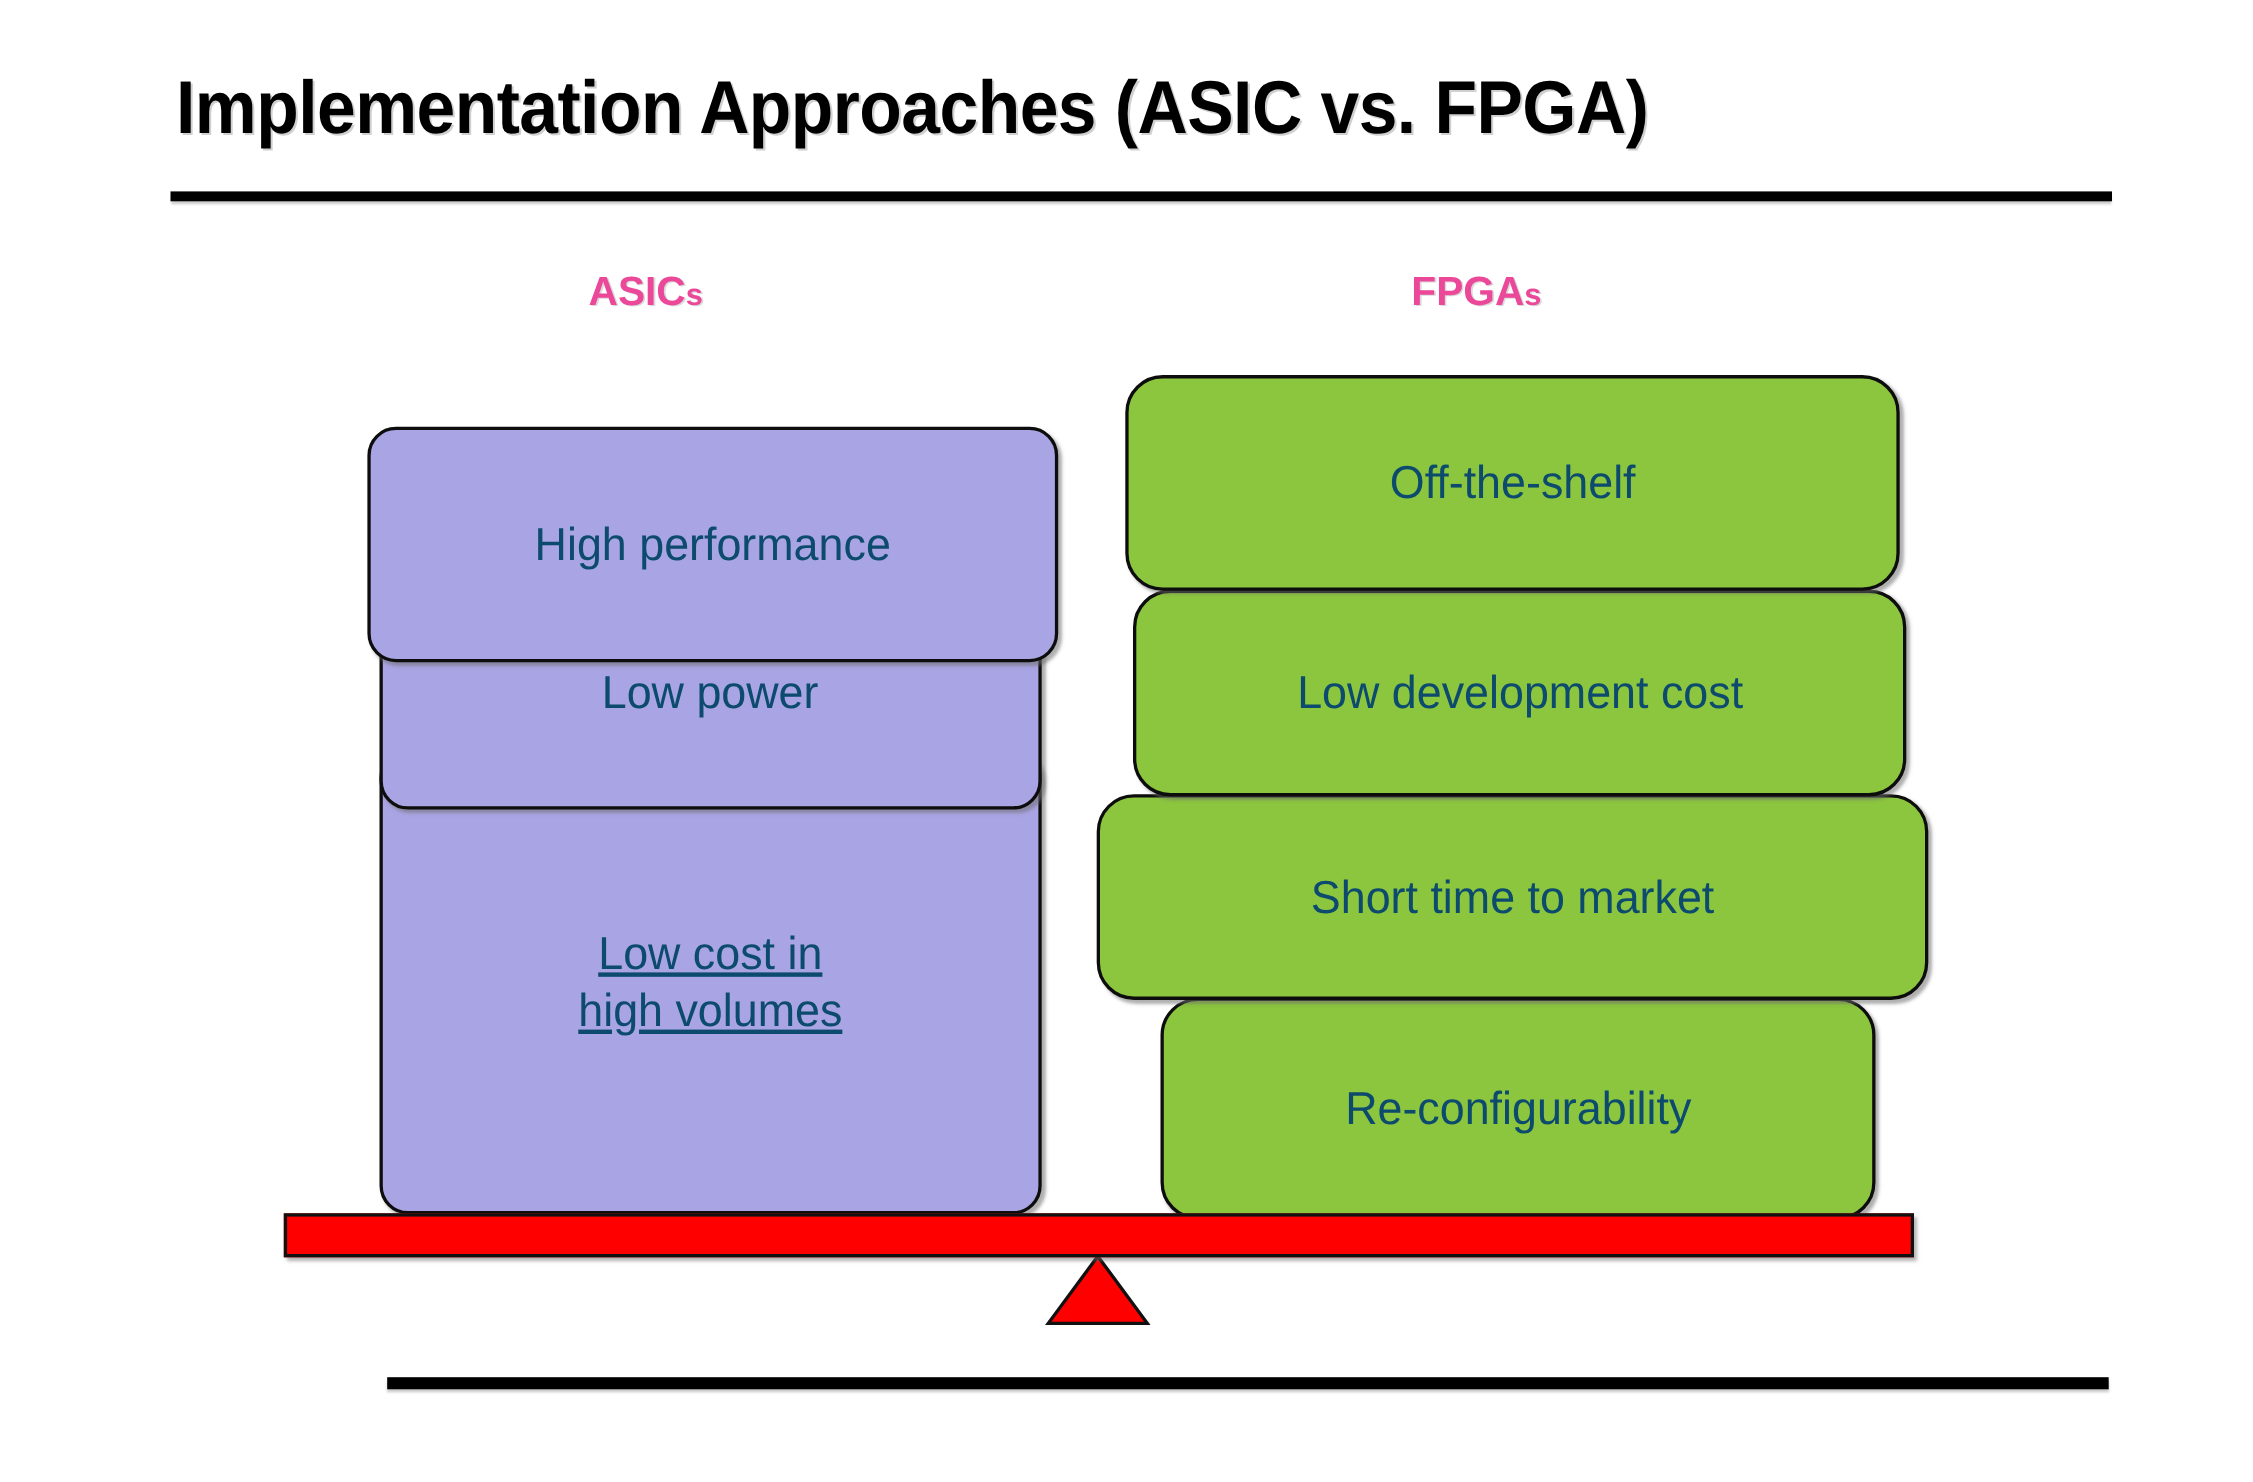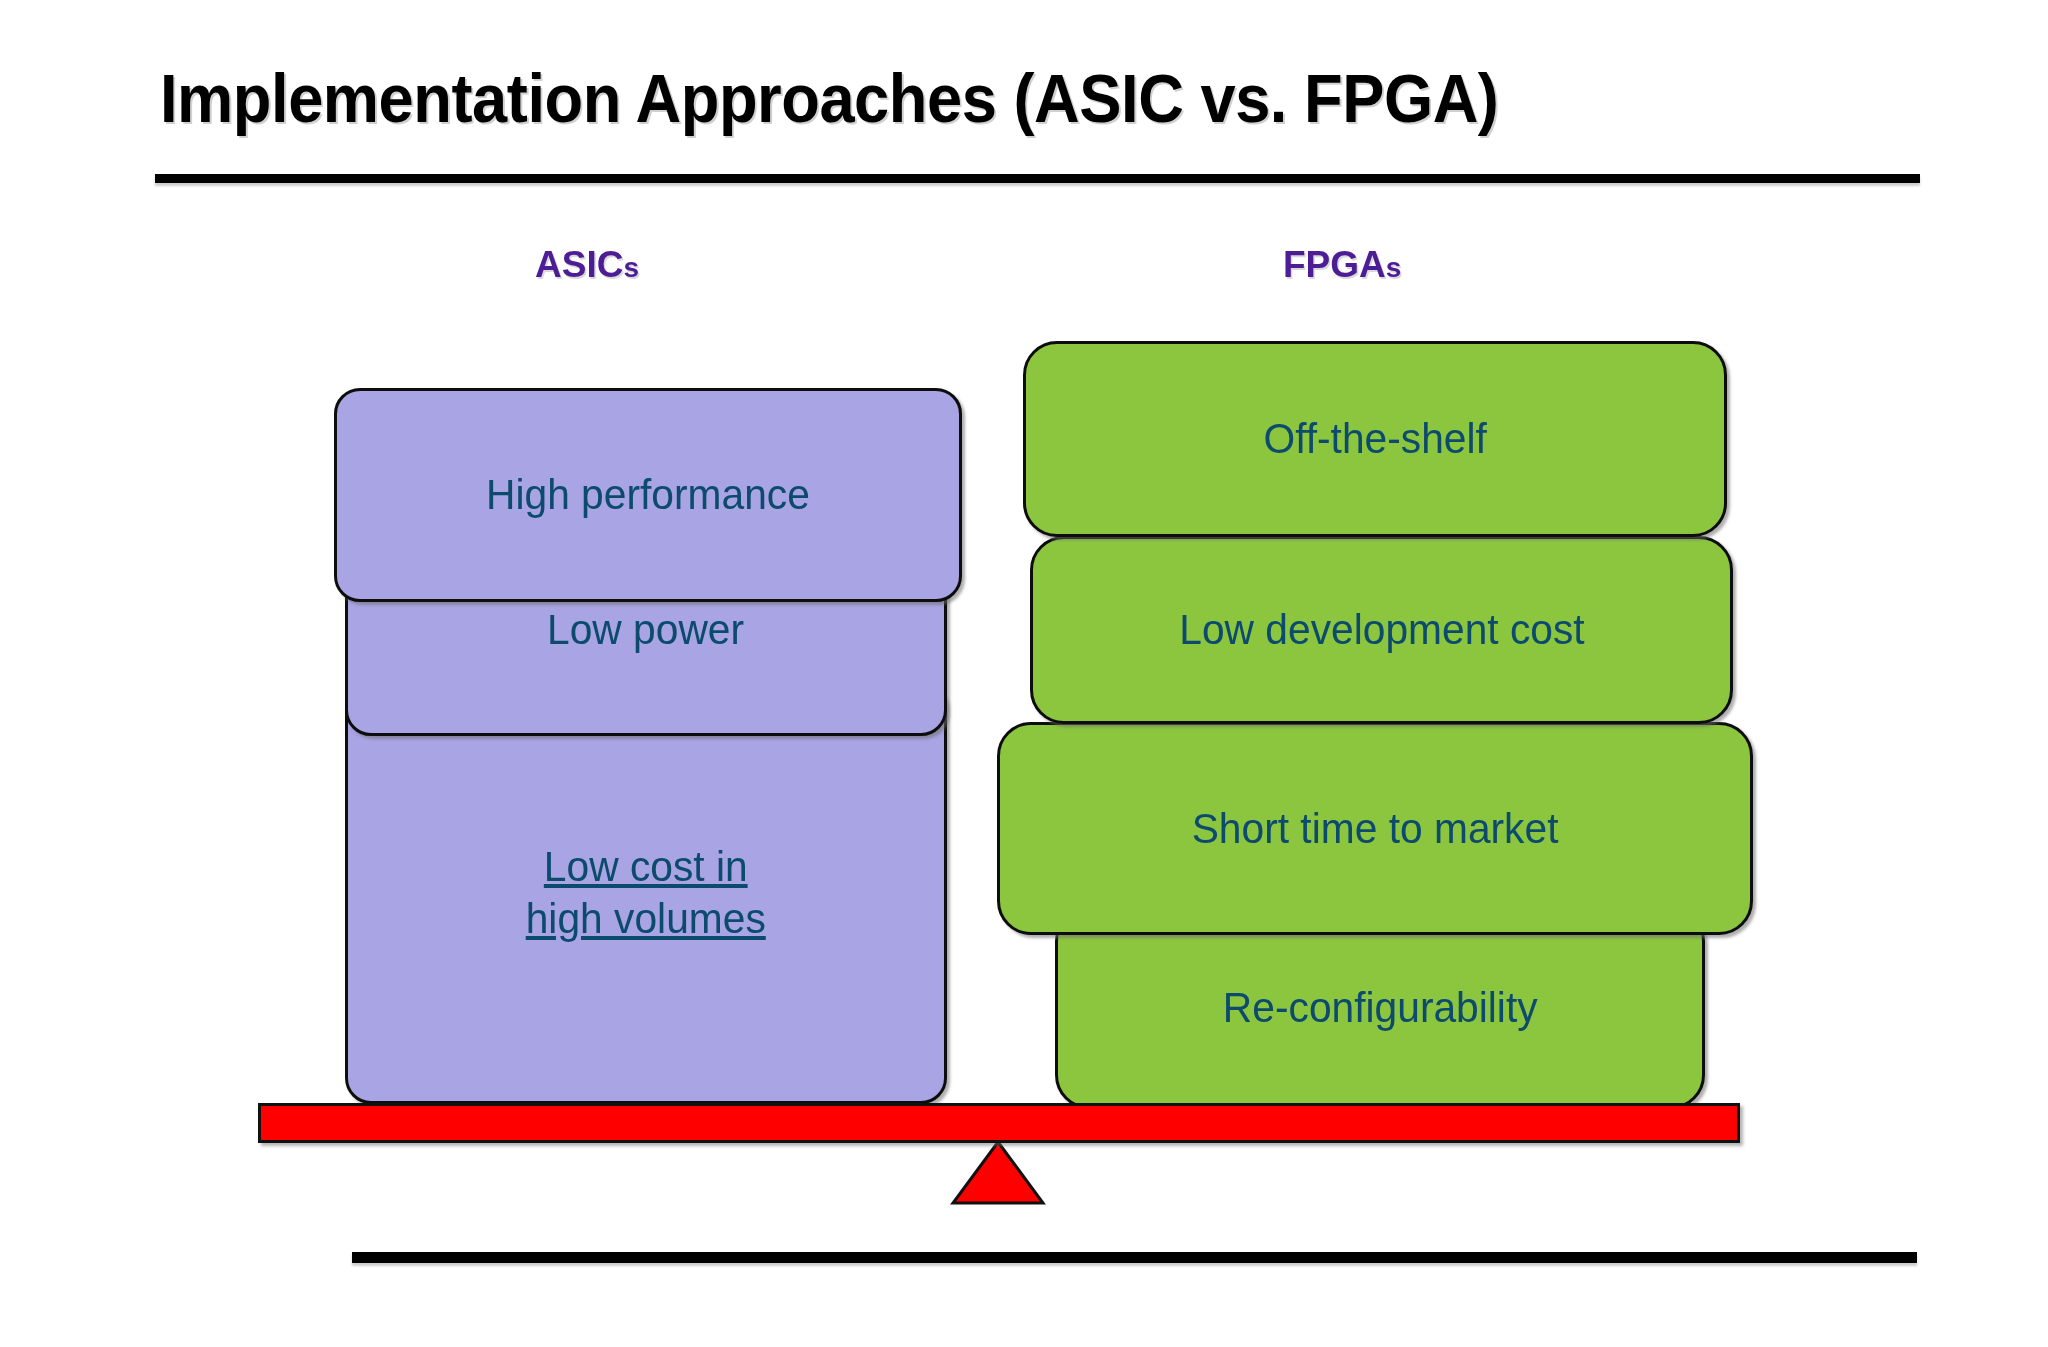--- a/index.html
+++ b/index.html
@@ -58,21 +58,21 @@
     top: 1236px;
     width: 1565px;
     height: 11px;
   }
 
   
   .col-header {
     position: absolute;
     font-size: 37px;
     font-weight: bold;
-    color: #4c1d95;
+    color: #ec4899;
     white-space: nowrap;
     text-shadow: 1.5px 1.5px 0 rgba(160,160,160,0.4);
   }
   .col-header .small-s {
     font-size: 28px;
   }
   #header-asics { left: 535px; top: 228px; }
   #header-fpgas { left: 1283px; top: 228px; }
 
   
@@ -100,21 +100,21 @@
   .box.green  { background: #8CC63E; }
 
   
   #asic-box-0 { left: 334px; top: 372px;  width: 628px; height: 214px; }
   #asic-box-1 { left: 345px; top: 508px;  width: 602px; height: 212px; }
   #asic-box-2 { left: 345px; top: 665px;  width: 602px; height: 423px; text-decoration: underline; }
 
   
   #fpga-box-0 { left: 1023px; top: 325px; width: 704px; height: 196px; }
   #fpga-box-1 { left: 1030px; top: 520px; width: 703px; height: 188px; }
-  #fpga-box-2 { left: 997px;  top: 706px; width: 756px; height: 213px; }
+  #fpga-box-2 { left: 997px;  top: 706px; width: 756px; height: 187px; }
   #fpga-box-3 { left: 1055px; top: 891px; width: 650px; height: 202px; }
 
   
   #asic-box-0 { z-index: 4; }
   #asic-box-1 { z-index: 3; }
   #asic-box-2 { z-index: 2; }
   #fpga-box-0 { z-index: 4; }
   #fpga-box-1 { z-index: 3; text-align: right; }
   #fpga-box-2 { z-index: 2; }
   #fpga-box-3 { z-index: 1; }

